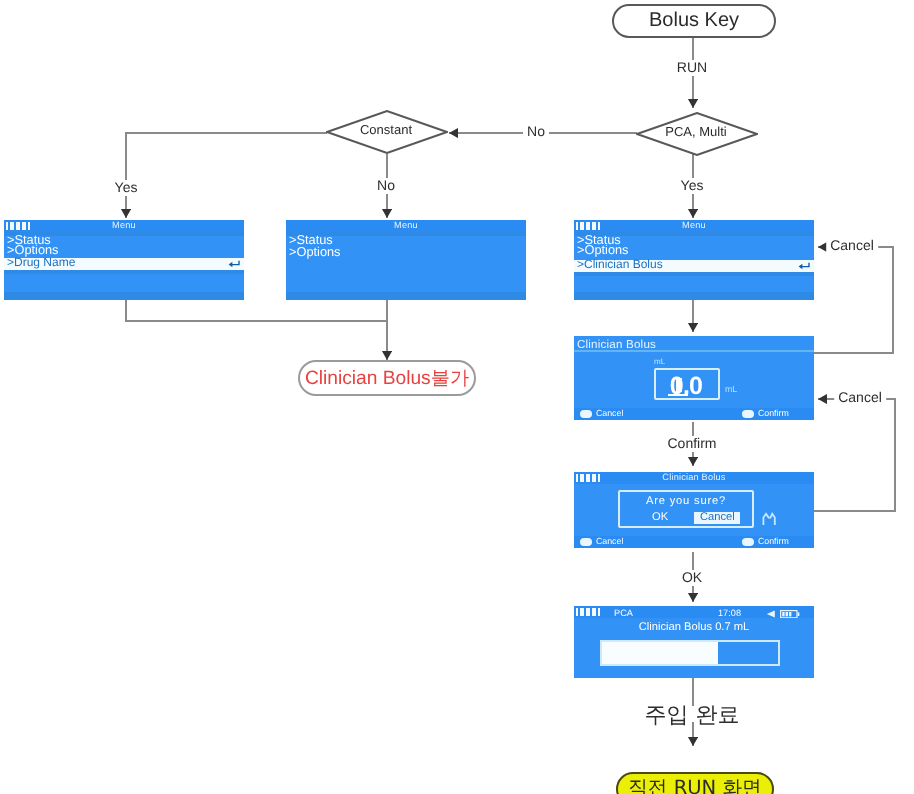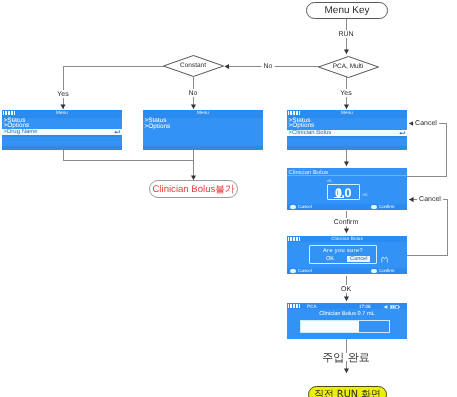--- a/index.html
+++ b/index.html
@@ -83,21 +83,21 @@
 <div class="edgelbl" style="left:63px;top:94px">Yes</div>
 <div class="edgelbl" style="left:193px;top:93px">No</div>
 <div class="edgelbl" style="left:346px;top:93px">Yes</div>
 <div class="edgelbl" style="left:346px;top:222px">Confirm</div>
 <div class="edgelbl" style="left:346px;top:289px">OK</div>
 <div class="edgelbl ko" style="left:346px;top:357px;font-size:11px">주입 완료</div>
 <div class="edgelbl" style="left:426px;top:123px">Cancel</div>
 <div class="edgelbl" style="left:430px;top:199px">Cancel</div>
 
 <div class="term" id="node-start" style="left:306px;top:2px;width:82px;height:17px">
-  <span>Menu Key</span>
+  <span>Bolus Key</span>
 </div>
 
 <div class="term" id="node-unavailable" style="left:149px;top:180px;width:89px;height:18px;border-color:#9b9b9b;font-size:9.6px">
   <span class="red">Clinician Bolus </span>
     <span class="red ko">불가</span>
 </div>
 
 <div class="term" id="node-prevrun" style="left:308px;top:386px;width:79px;height:17px;background:#ebef06;border-color:#4a4a10;font-size:9.8px">
   <span class="ko">직전 RUN 화면</span>
 </div>

